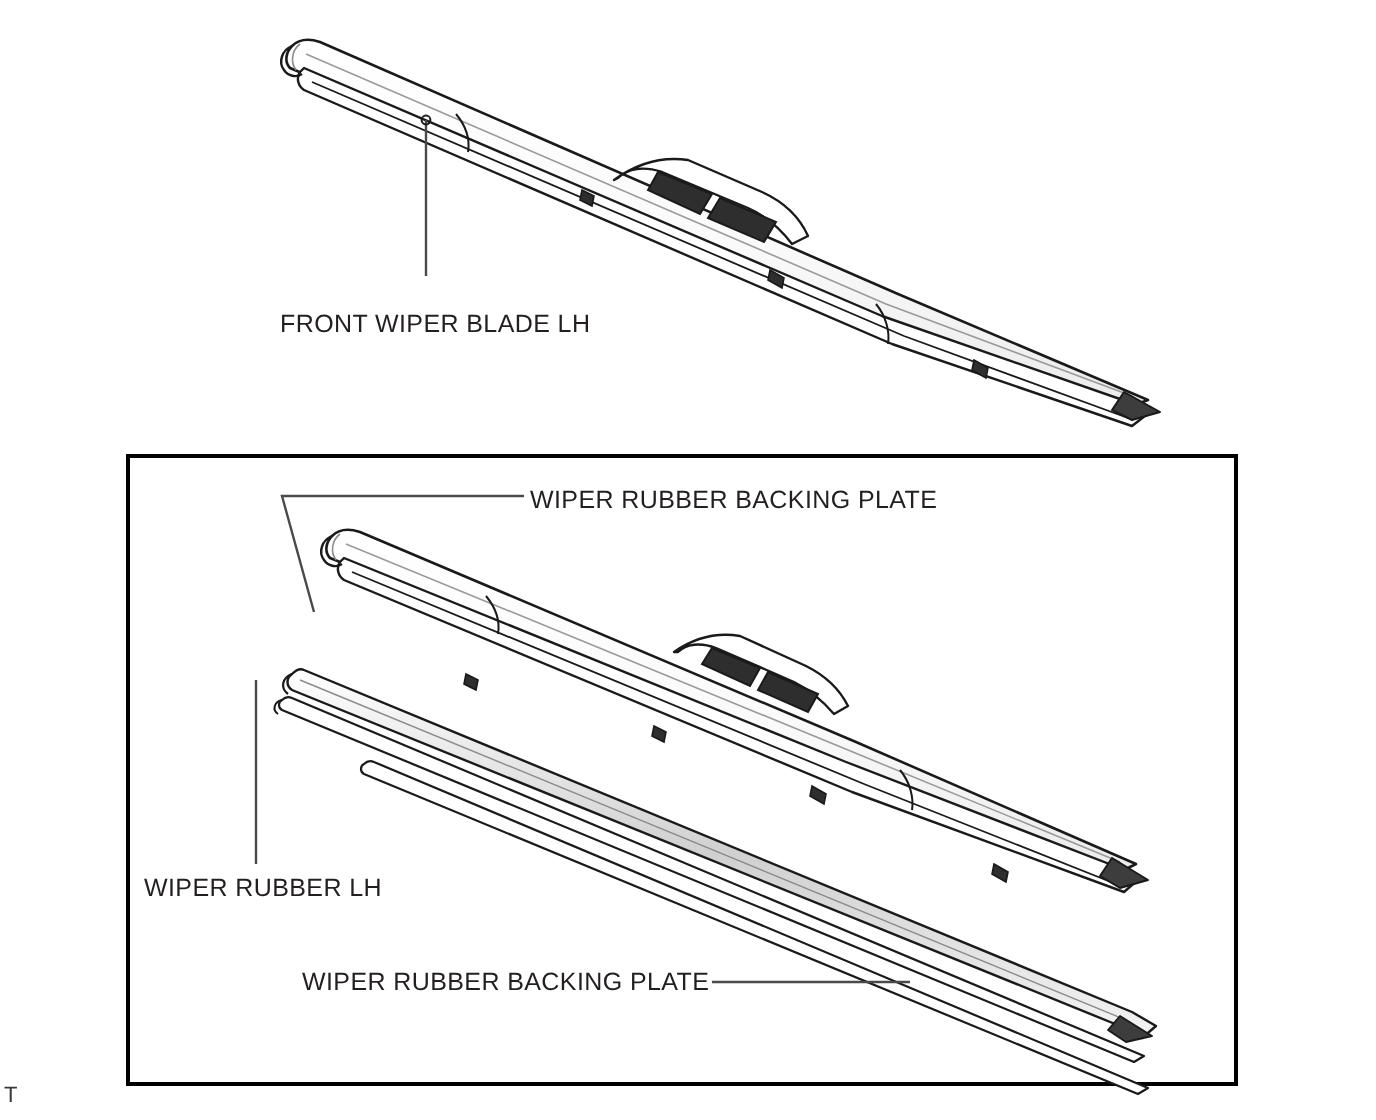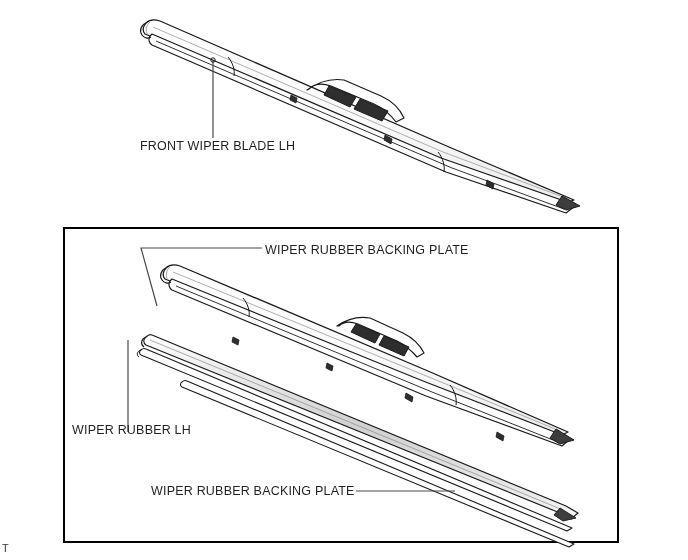--- a/index.html
+++ b/index.html
@@ -28,23 +28,23 @@
   }
   .callout {
     position: absolute;
     font-family: "Liberation Sans", sans-serif;
     font-size: 12.5px;
     letter-spacing: 0.2px;
     color: #231f20;
     white-space: nowrap;
     line-height: 1;
   }
-  #label-front-wiper-blade { left: 140px; top: 140px; }
+  #label-front-wiper-blade { left: 140px; top: 156px; }
   #label-backing-plate-top { left: 265px; top: 244px; }
-  #label-wiper-rubber-lh  { left: 72px;  top: 424px; }
+  #label-wiper-rubber-lh  { left: 72px;  top: 438px; }
   #label-backing-plate-bottom { left: 151px; top: 485px; }
   #corner-mark {
     position: absolute;
     left: 2px;
     top: 543px;
     font-family: "Liberation Sans", sans-serif;
     font-size: 11px;
     color: #3a3a3a;
     line-height: 1;
   }

